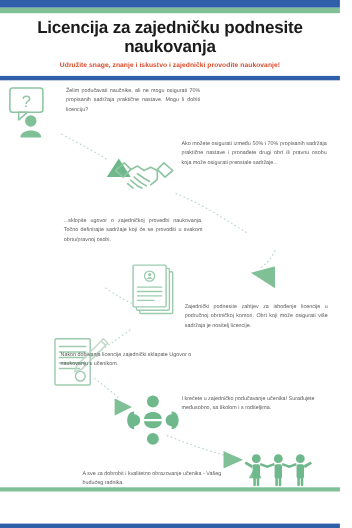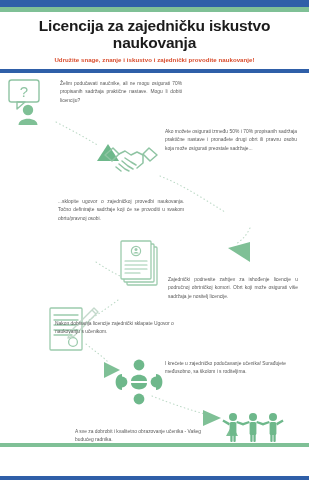--- a/index.html
+++ b/index.html
@@ -116,21 +116,21 @@
 </style>
 </head>
 <body>
 
 <div id="page">
 
   <div class="bar-blue-top"></div>
   <div class="bar-green-top"></div>
 
   <div class="header">
-    <div class="title">Licencija za zajedničku iskustvo naukovanja</div>
+    <div class="title">Licencija za zajedničku podnesite naukovanja</div>
     <div class="subtitle">Udružite snage, znanje i iskustvo i zajednički provodite naukovanje!</div>
   </div>
 
   <div class="bar-blue-mid"></div>
 
   <svg class="dots" viewBox="0 0 309 480">
     <g stroke="#bcd9c6" stroke-width="1.1" fill="none" stroke-linecap="round" stroke-dasharray="0.6 3.2">
       <path d="M56 122 C 75 132, 86 138, 99 146"></path>
       <path d="M160 176 C 185 186, 205 200, 225 212"></path>
       <path d="M250 228 C 246 236, 242 240, 236 244"></path>

